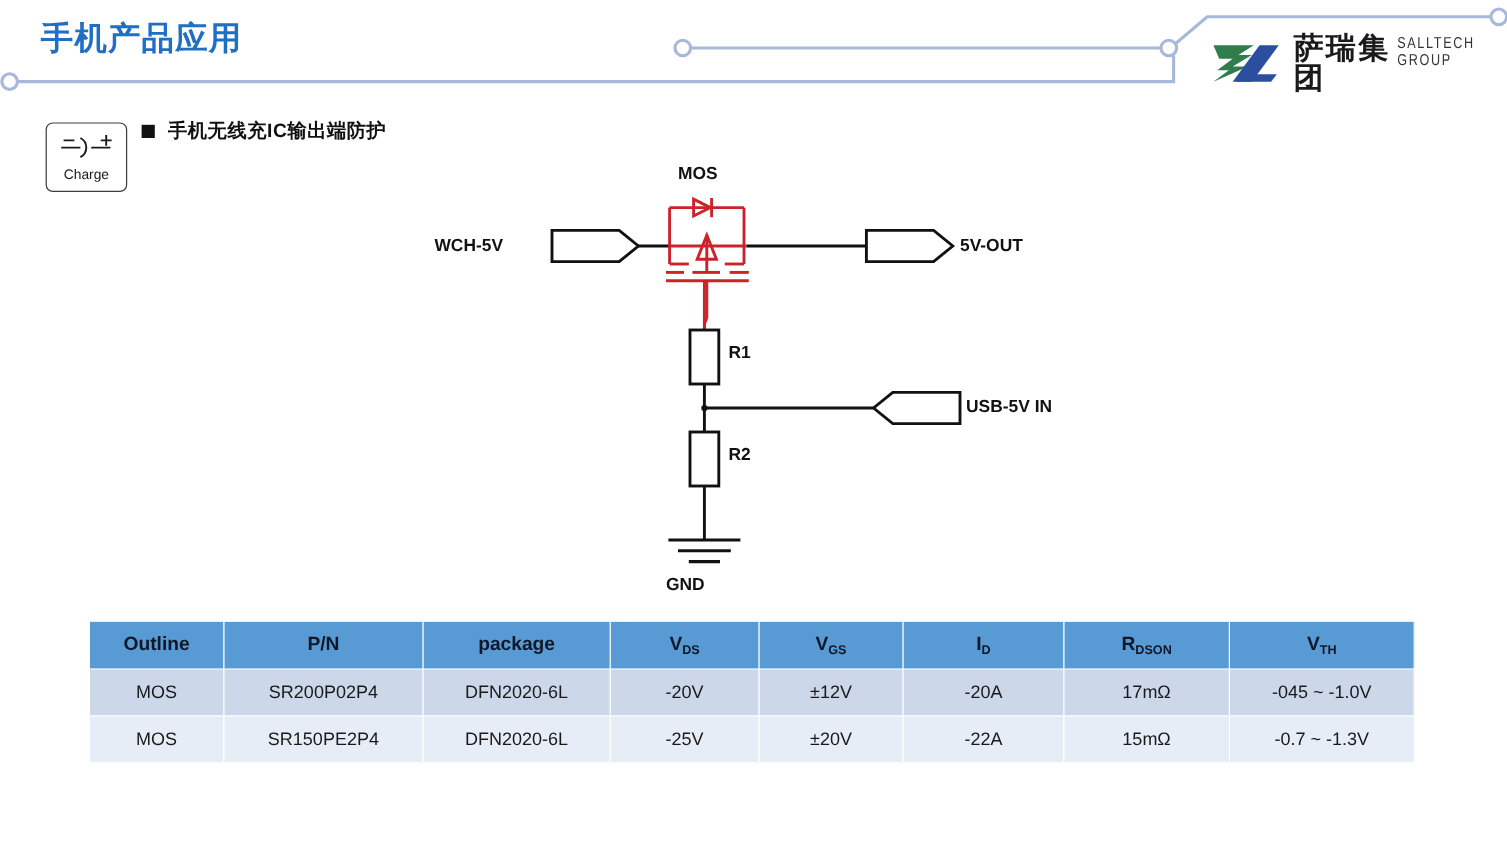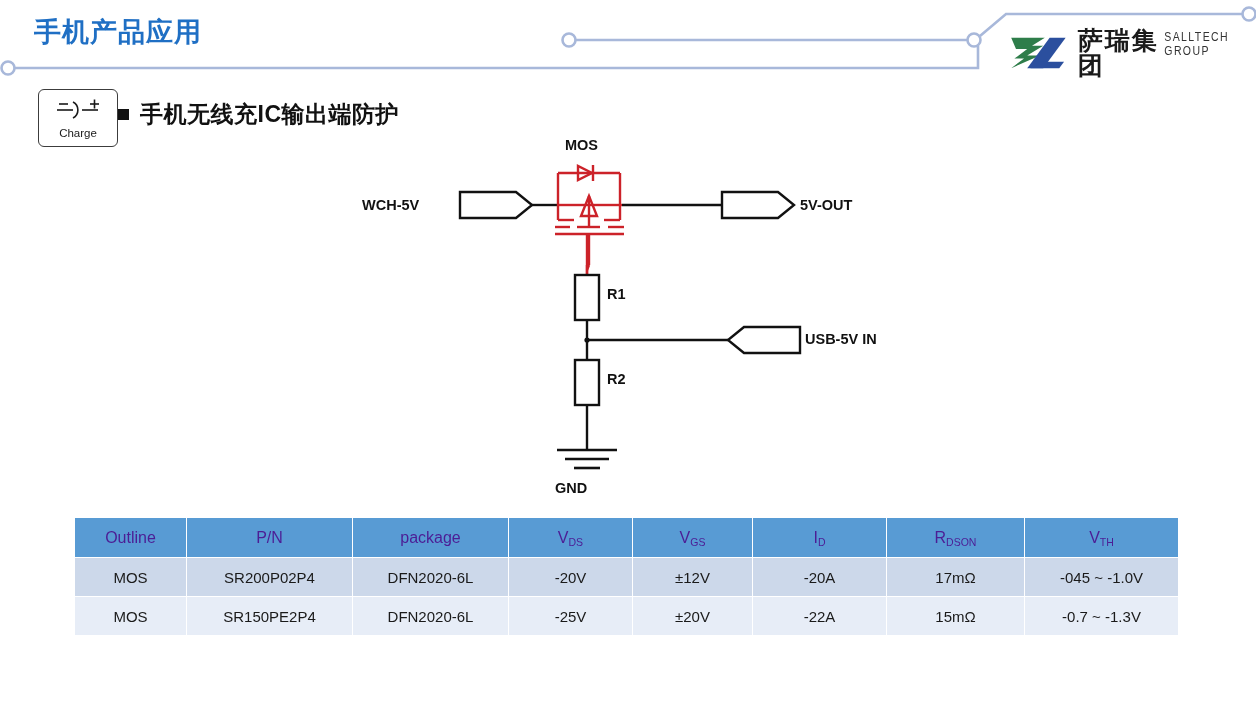--- a/index.html
+++ b/index.html
@@ -59,22 +59,22 @@
     color: #333333;
     margin-top: 2px;
     transform: scaleY(1.25);
     transform-origin: left top;
   }
 
   
   #charge-chip {
     position: absolute;
     left: 38px;
-    top: 89px;
-    width: 80px;
+    top: 102px;
+    width: 68px;
     height: 58px;
     border: 1.3px solid #3c3c3c;
     border-radius: 6px;
     background: #fff;
     display: flex;
     flex-direction: column;
     align-items: center;
     justify-content: flex-start;
     padding-top: 7px;
     box-sizing: border-box;
@@ -96,21 +96,21 @@
     gap: 11px;
     white-space: nowrap;
   }
   #section-bullet {
     width: 11px;
     height: 11px;
     background: #111111;
     display: inline-block;
   }
   #section-heading-text {
-    font-size: 23px;
+    font-size: 16px;
     font-weight: bold;
     color: #111111;
     letter-spacing: 0.5px;
   }
 
   
   #circuit {
     position: absolute;
     left: 350px;
     top: 130px;
@@ -129,23 +129,23 @@
   #spec-table {
     position: absolute;
     left: 74px;
     top: 517px;
     width: 1104px;
     border-collapse: collapse;
     table-layout: fixed;
   }
   #spec-table th {
     background: #589bd4;
-    color: #4c1d95;
+    color: #0f172a;
     font-size: 16px;
-    font-weight: normal;
+    font-weight: bold;
     height: 37px;
     border: 1.5px solid #ffffff;
     text-align: center;
     vertical-align: middle;
   }
   #spec-table td {
     font-size: 15px;
     height: 36px;
     border: 1.5px solid #ffffff;
     text-align: center;

